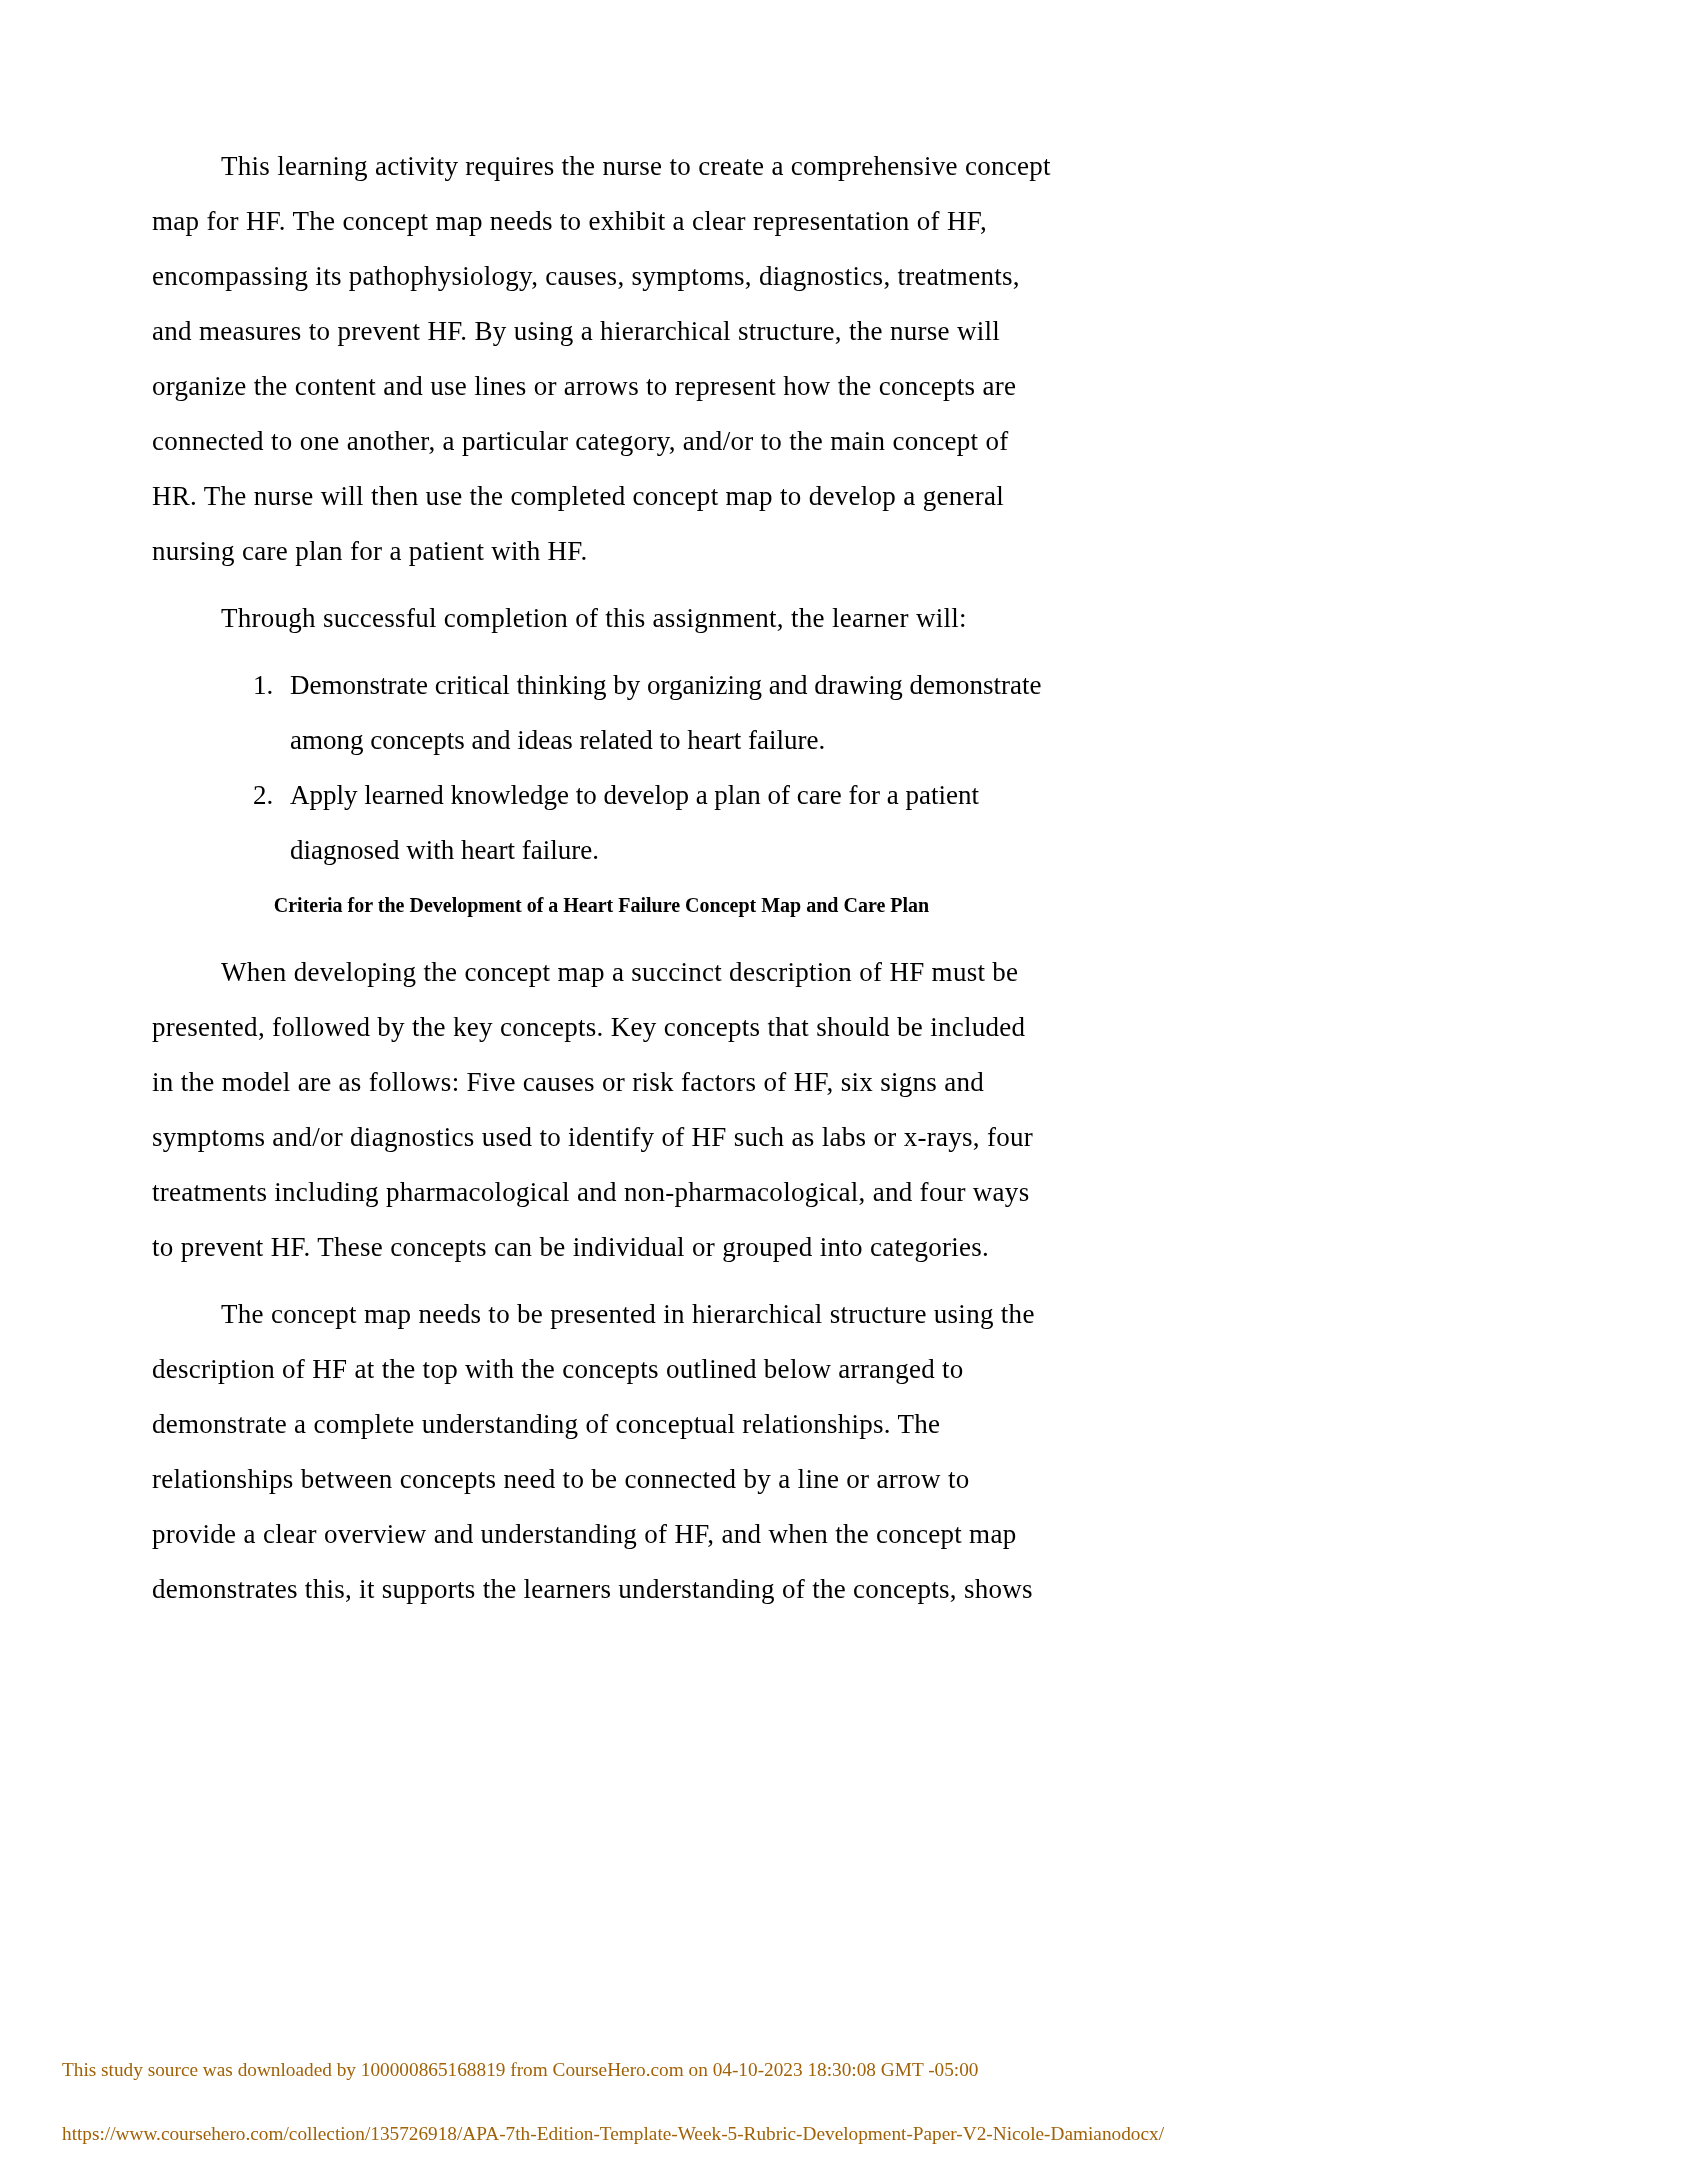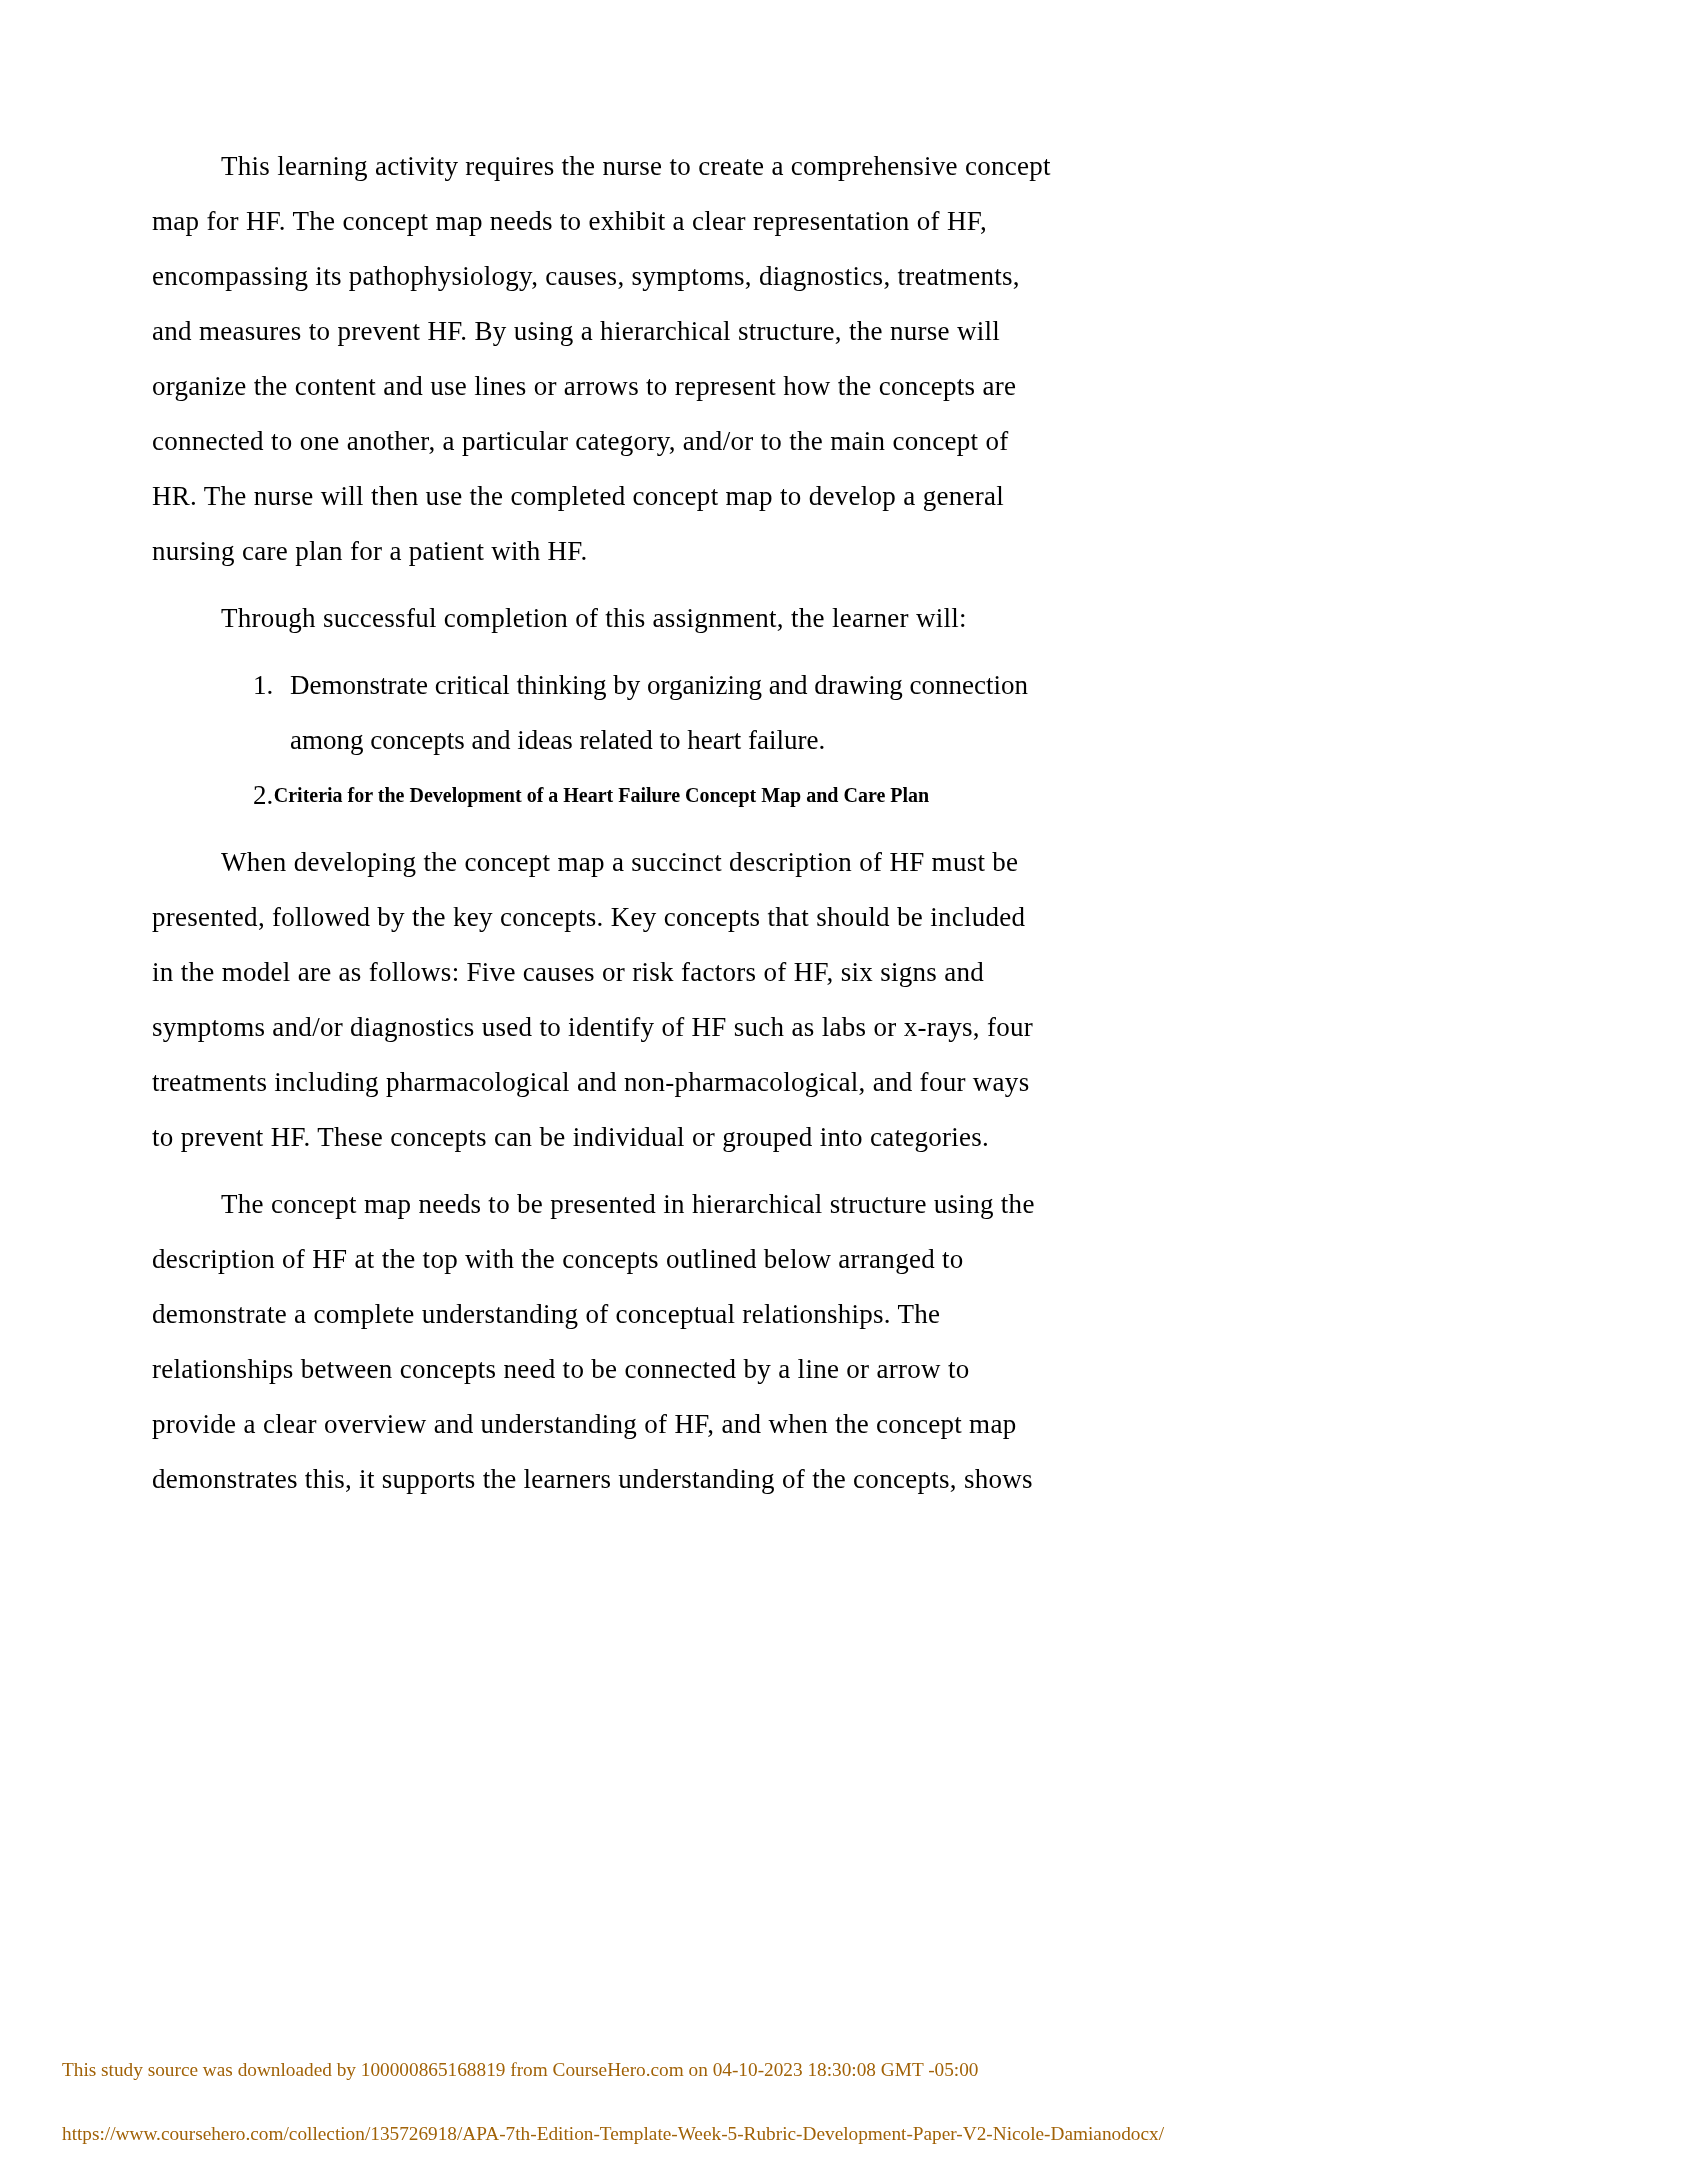--- a/index.html
+++ b/index.html
@@ -106,24 +106,25 @@
 
   <div class="doc-body">
 
     <p class="para indent">This learning activity requires the nurse to create a comprehensive concept map for HF. The concept map needs to exhibit a clear representation of HF, encompassing its pathophysiology, causes, symptoms, diagnostics, treatments, and measures to prevent HF.  By using a hierarchical structure, the nurse will organize the content and use lines or arrows to represent how the concepts are connected to one another, a particular category, and/or to the main concept of HR.  The nurse will then use the completed concept map to develop a general nursing care plan for a patient with HF.</p>
 
     <p class="para indent">Through successful completion of this assignment, the learner will:</p>
 
     <ol class="numbered">
       <li>
         <span class="num">1.</span>
-        <span>Demonstrate critical thinking by organizing and drawing connection among concepts and ideas related to heart failure.</span>
+        <span>Demonstrate critical thinking by organizing and drawing demonstrate among concepts and ideas related to heart failure.</span>
       </li>
       <li>
         <span class="num">2.</span>
+        <span>Apply learned knowledge to develop a plan of care for a patient diagnosed with heart failure.</span>
       </li>
     </ol>
 
     <p class="heading-center">Criteria for the Development of a Heart Failure Concept Map and Care Plan</p>
 
     <p class="para indent">When developing the concept map a succinct description of HF must be presented, followed by the key concepts.  Key concepts that should be included in the model are as follows: Five causes or risk factors of HF, six signs and symptoms and/or diagnostics used to identify of HF such as labs or x-rays, four treatments including pharmacological and non-pharmacological, and four ways to prevent HF.  These concepts can be individual or grouped into categories.</p>
 
     <p class="para indent">The concept map needs to be presented in hierarchical structure using the description of HF at the top with the concepts outlined below arranged to demonstrate a complete understanding of conceptual relationships. The relationships between concepts need to be connected by a line or arrow to provide a clear overview and understanding of HF, and when the concept map demonstrates this, it supports the learners understanding of the concepts, shows</p>
 
   </div>

